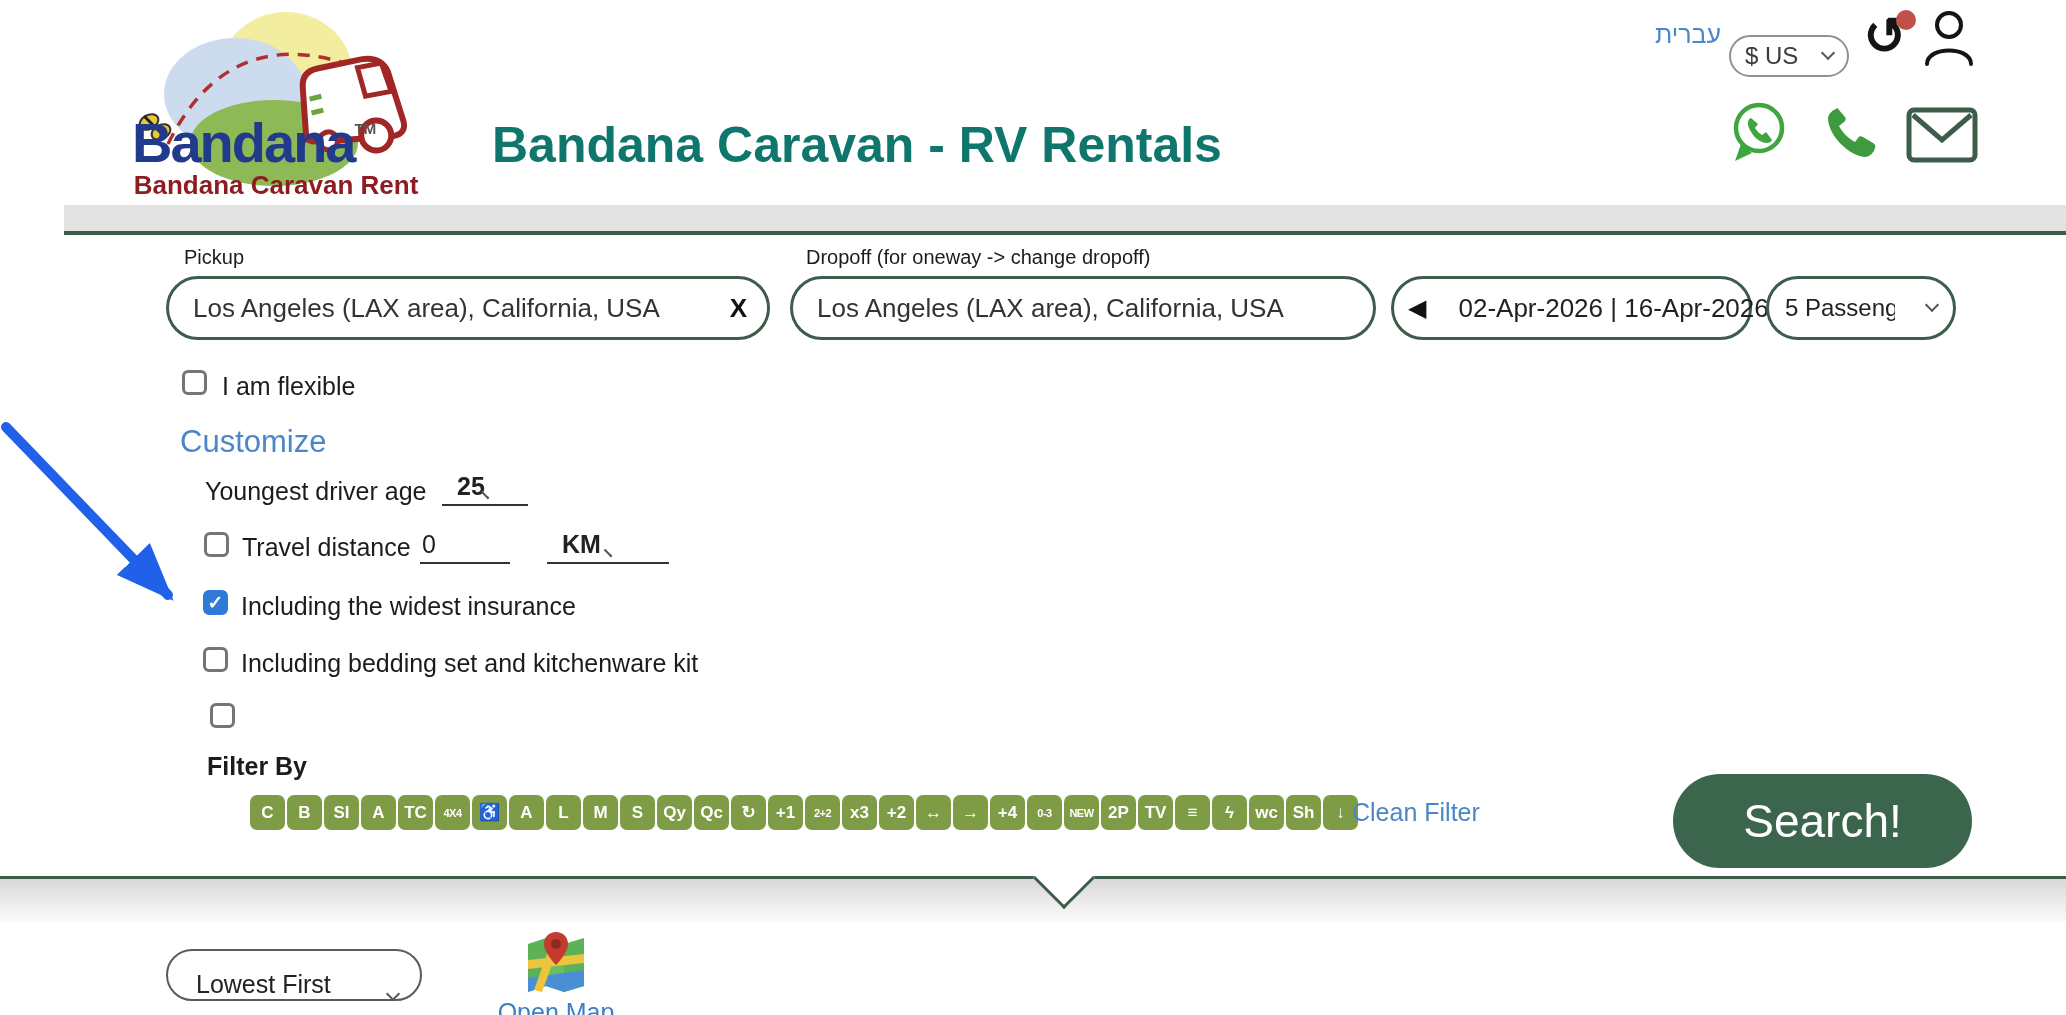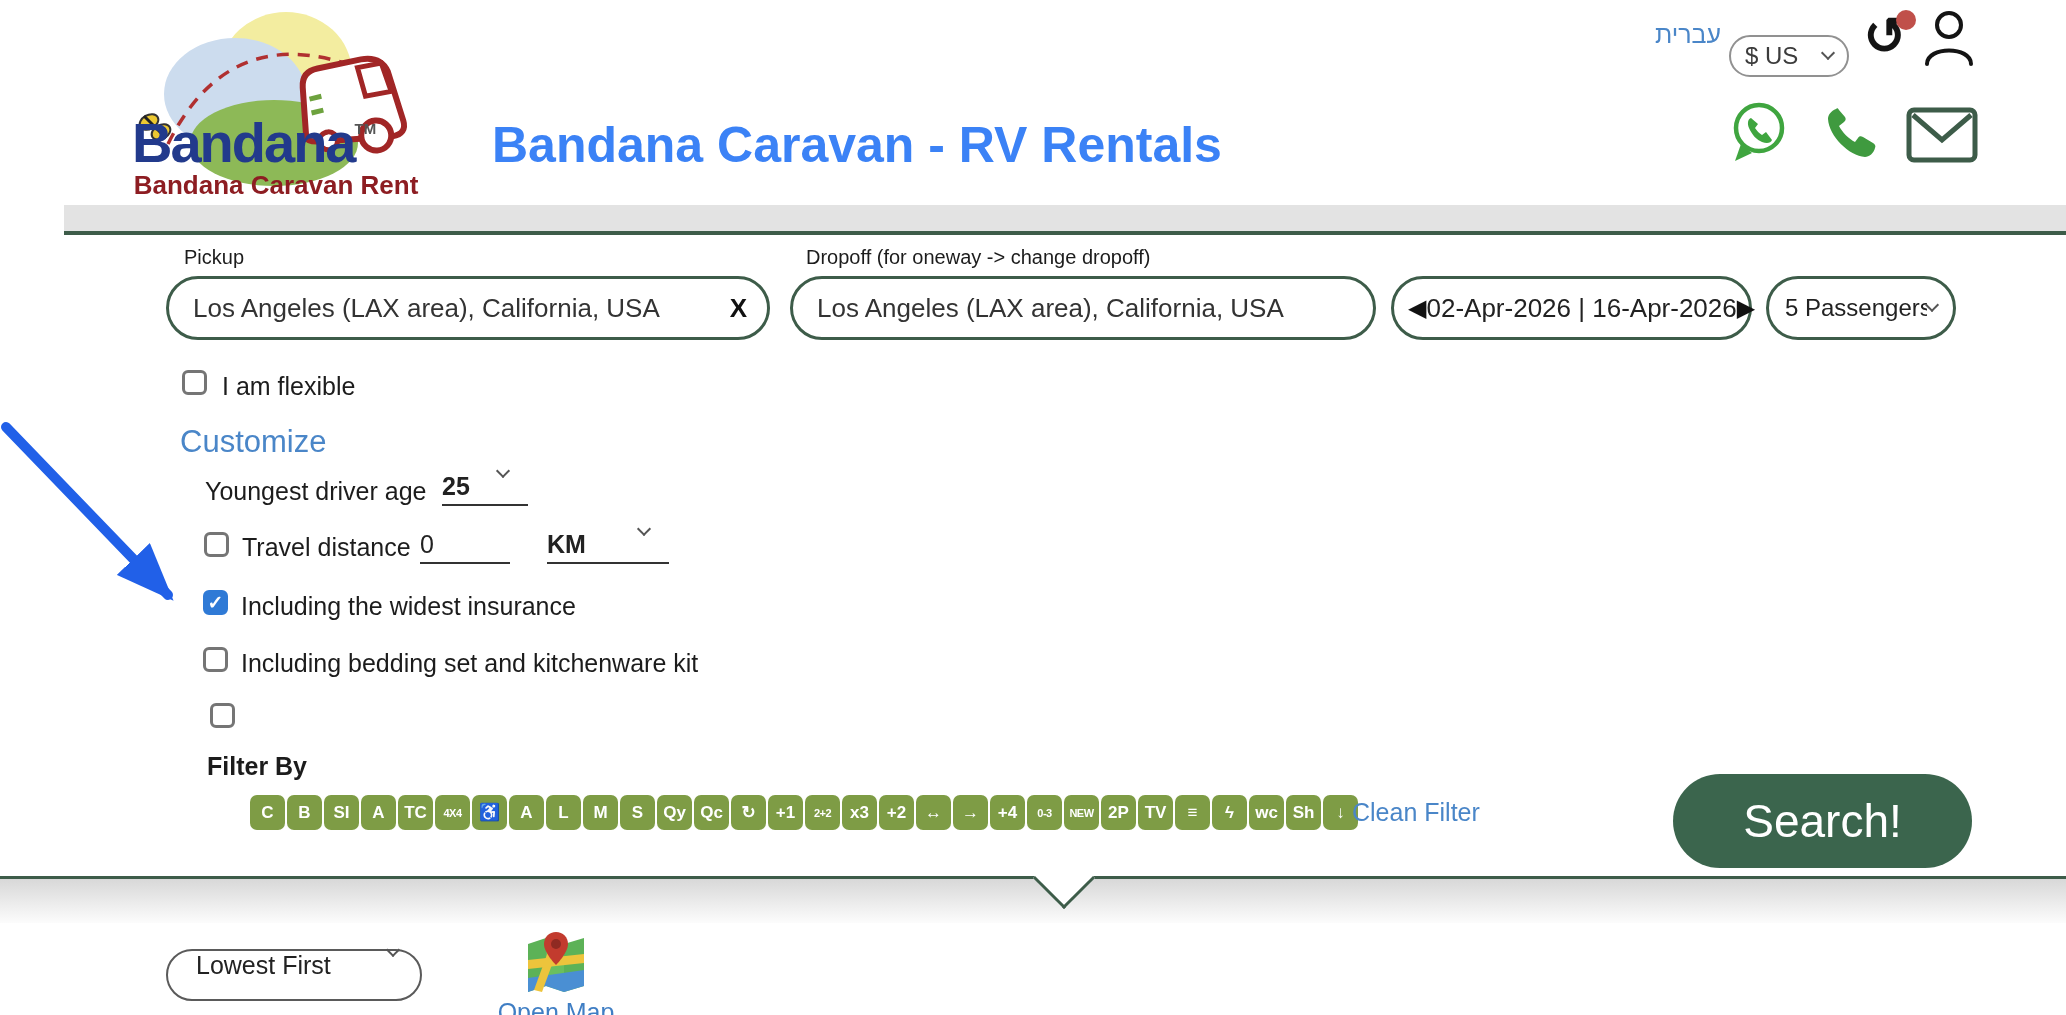--- a/index.html
+++ b/index.html
@@ -12,59 +12,59 @@
   .logo-sun   { position:absolute; left:92px;  top:8px;  width:132px; height:122px; background:#f3eda0; border-radius:50%; }
   .logo-cloud { position:absolute; left:36px;  top:34px; width:142px; height:112px; background:#ccdcee; border-radius:50%; }
   .logo-hill  { position:absolute; left:62px;  top:96px; width:168px; height:86px;  background:#8db957; border-radius:50%; }
   .logo-arc   { position:absolute; left:0;     top:0; }
   .logo-butterfly { position:absolute; left:6px; top:100px; }
   .logo-rv    { position:absolute; left:158px; top:32px; transform:rotate(-4deg); }
   .logo-word  { position:absolute; left:4px; top:106px; font-size:56px; font-weight:bold; color:#223a8c; letter-spacing:-2px; }
   .logo-tm    { font-size:15px; font-weight:bold; color:#555; vertical-align:28px; letter-spacing:0;margin-top:36px; }
   .logo-caption { position:absolute; left:0; top:166px; width:296px; text-align:center; font-size:26px; font-weight:bold; color:#8d1d22; white-space:nowrap; }
 
-  .page-title { position:absolute; left:492px; top:116px; font-size:50px; font-weight:bold; color:#3b82f6; white-space:nowrap; }
+  .page-title { position:absolute; left:492px; top:116px; font-size:50px; font-weight:bold; color:#0f766e; white-space:nowrap; }
 
   .lang-link { position:absolute; left:1655px; top:20px; font-size:25px; color:#4a86c8; cursor:pointer; }
   .currency-pill { position:absolute; left:1729px; top:14px; width:120px; height:42px; border:2px solid #919191; border-radius:21px;
                    display:flex; align-items:center; padding:0 14px; font-size:24px; color:#3c3c3c; background:#fff; cursor:pointer;margin-top:21px; }
   .currency-pill .val { flex:1; }
   .chev { display:inline-block; width:10px; height:10px; border-right:2px solid #555; border-bottom:2px solid #555; transform:rotate(45deg); margin-top:-6px; }
   .history-icon { position:absolute; left:1856px; top:4px; width:58px; height:64px; font-size:52px; font-weight:bold; color:#141414; text-align:center; line-height:64px; cursor:pointer; }
   .history-dot { position:absolute; left:1896px; top:10px; width:20px; height:20px; background:#c0504a; border-radius:50%; }
   .account-icon { position:absolute; left:1922px; top:8px; cursor:pointer; }
 
   .wa-icon   { position:absolute; left:1727px; top:100px; cursor:pointer; }
   .tel-icon  { position:absolute; left:1822px; top:102px; cursor:pointer; }
   .mail-icon { position:absolute; left:1906px; top:106px; cursor:pointer; }
 
   .hdr-band  { position:absolute; left:64px; top:205px; width:2002px; height:26px; background:#e3e3e3; }
   .hdr-line  { position:absolute; left:64px; top:231px; width:2002px; height:4px; background:#3d5c49; }
 
   
   .fld-label { position:absolute; font-size:20px; color:#1c1c1c; }
   .pill { position:absolute; height:64px; border:3px solid #3d5c49; border-radius:32px; background:#fff;
-          display:flex; align-items:center; font-size:26px; color:#333; }
+          display:flex; align-items:center; font-size:26px; color:#333;gap:32px; }
   .pill-pickup  { left:166px;  top:276px; width:604px; padding:0 20px 0 24px; }
   .pill-dropoff { left:790px;  top:276px; width:586px; padding:0 20px 0 24px; }
   .pill-date    { left:1391px; top:276px; width:361px; padding:0 14px; color:#222; }
   .pill-pass    { left:1766px; top:276px; width:190px; padding:0 16px; font-size:24px; color:#222; }
   .pill .grow { flex:1; white-space:nowrap; overflow:hidden; }
   .clear-x { font-weight:bold; color:#111; cursor:pointer; font-size:26px; }
   .date-arrow { font-size:24px; color:#111; cursor:pointer; }
   .date-text { flex:1; text-align:center; white-space:nowrap; }
 
   .cb { position:absolute; width:25px; height:25px; border:3px solid #757575; border-radius:6px; background:#fff; cursor:pointer; }
   .cb.checked { border-color:#2f7ad6; background:#2f7ad6; color:#fff; font-size:19px; font-weight:bold;
                 display:flex; align-items:center; justify-content:center; }
   .cb-label { position:absolute; font-size:25px; color:#1c1c1c; white-space:nowrap; }
 
   .customize { position:absolute; left:180px; top:424px; font-size:31px; color:#4a86c8; cursor:pointer; }
 
-  .inline-edit { position:absolute; display:flex; align-items:flex-start; border-bottom:2px solid #333; }
+  .inline-edit { position:absolute; display:flex; align-items:center; border-bottom:2px solid #333;flex-direction:column; }
   .inline-edit select, .inline-edit input {
      border:none; outline:none; background:transparent; font-family:inherit; appearance:none; -webkit-appearance:none; }
   .driver-sel { left:442px; top:472px; width:86px; height:34px; padding-bottom:2px; }
   .driver-sel select { font-size:25px; font-weight:bold; width:56px; color:#222; }
   .dist-input { left:420px; top:530px; width:90px; height:34px; }
   .dist-input input { font-size:25px; color:#222; width:86px; }
   .unit-sel { left:547px; top:530px; width:122px; height:34px; padding-bottom:2px; }
   .unit-sel select { font-size:25px; font-weight:bold; width:92px; color:#222; }
 
   .offer-link { color:#4a86c8; cursor:pointer; }
@@ -80,21 +80,21 @@
                 background:#3b654d; color:#fff; font-size:46px; font-family:inherit; cursor:pointer; }
 
   
   .div-line { position:absolute; left:0; top:876px; width:2066px; height:3px; background:#3d5c49; z-index:1; }
   .div-band { position:absolute; left:0; top:879px; width:2066px; height:44px; background:linear-gradient(#d8d8d8,#fcfcfc); z-index:0; }
   .div-notch { position:absolute; left:1042px; top:856px; width:44px; height:44px; background:#fff;
                border-right:3px solid #3d5c49; border-bottom:3px solid #3d5c49; transform:rotate(45deg); z-index:2; }
 
   
   .sort-pill { position:absolute; left:166px; top:949px; width:256px; height:52px; border:2px solid #5a5a5a; border-radius:26px;
-               background:#fff; display:flex; align-items:flex-start; padding:0 22px 0 28px; font-size:25px; color:#222; cursor:pointer; }
+               background:#fff; display:flex; align-items:flex-end; padding:0 22px 0 28px; font-size:25px; color:#222; cursor:pointer; }
   .sort-pill .val { flex:1; }
   .map-btn { position:absolute; left:496px; top:930px; width:120px; text-align:center; cursor:pointer; }
   .map-btn .lbl { font-size:25px; color:#3f7ec4; margin-top:2px; }
 
   .annot-arrow { position:absolute; left:0; top:405px; z-index:3; pointer-events:none; }
 </style>
 </head>
 <body>
 
 <div id="app">

